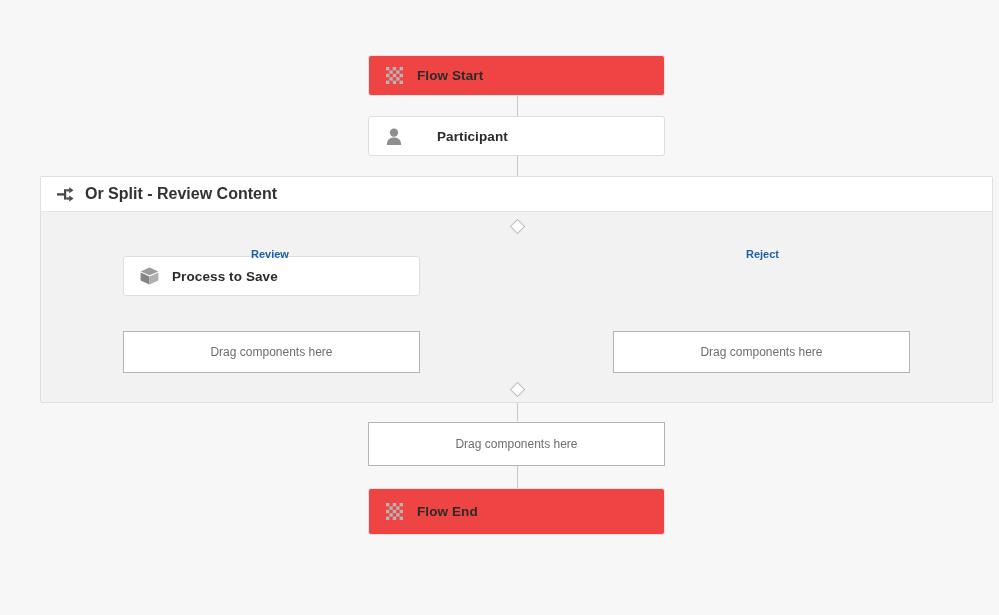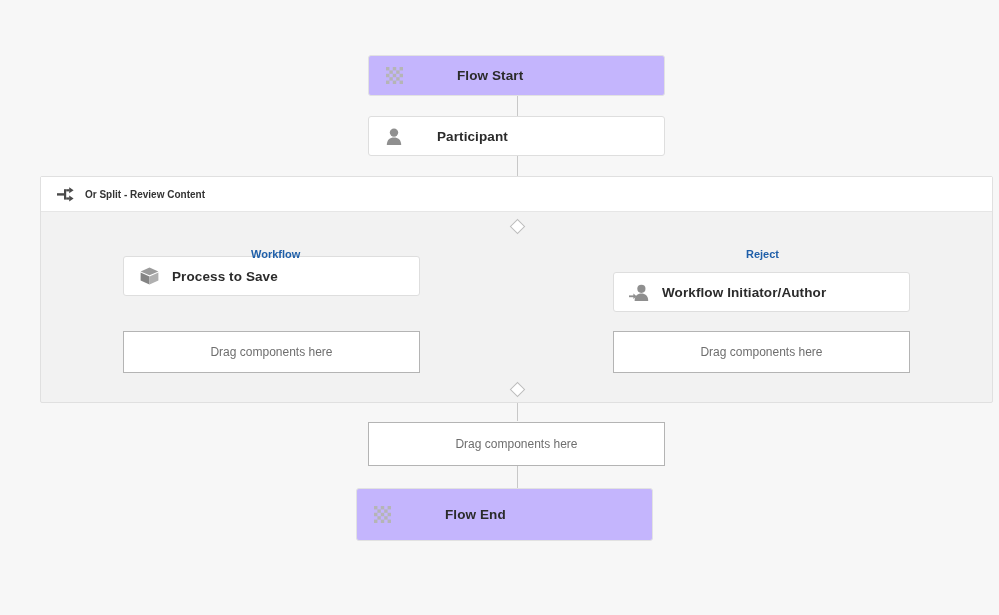--- a/index.html
+++ b/index.html
@@ -61,23 +61,22 @@
     justify-content: center;
   }
   .node .node-label {
     font-size: 13.5px;
     font-weight: bold;
     color: #2b2b2b;
     letter-spacing: 0.1px;
   }
 
   .node.terminal {
-    background: #c4b5fd;
+    background: #ef4444;
     border-color: #e2e2e2;
-    gap: 40px;
   }
   .node.plain {
     background: #ffffff;
     border-color: #dedede;
   }
 
   
   .dropzone {
     position: absolute;
     box-sizing: border-box;
@@ -111,21 +110,21 @@
   }
   #orsplit-header .hdr-icon {
     width: 20px;
     height: 20px;
     margin-right: 10px;
     display: flex;
     align-items: center;
     justify-content: center;
   }
   #orsplit-header .hdr-label {
-    font-size: 10px;
+    font-size: 16px;
     font-weight: bold;
     color: #333333;
   }
 
   
   .branch-label {
     position: absolute;
     font-size: 11px;
     font-weight: bold;
     color: #1f5fa9;
@@ -179,21 +178,21 @@
         </svg>
       </span>
       <span class="hdr-label">Or Split - Review Content</span>
     </div>
   </div>
 
   <div class="diamond" style="left:512px; top:221px;"></div>
 
   <div class="diamond" style="left:512px; top:384px;"></div>
 
-  <div class="branch-label" style="left:251px; top:248px;">Workflow</div>
+  <div class="branch-label" style="left:251px; top:248px;">Review</div>
   <div class="branch-label" style="left:746px; top:248px;">Reject</div>
 
   <div class="node terminal" style="left:368px; top:55px; width:297px; height:41px;">
     <span class="node-icon">
       <svg width="17" height="17" viewBox="0 0 17 17">
         <rect x="0" y="0" width="3.4" height="3.4" fill="#b5b5b5"></rect>
         <rect x="6.8" y="0" width="3.4" height="3.4" fill="#b5b5b5"></rect>
         <rect x="13.6" y="0" width="3.4" height="3.4" fill="#b5b5b5"></rect>
         <rect x="3.4" y="3.4" width="3.4" height="3.4" fill="#b5b5b5"></rect>
         <rect x="10.2" y="3.4" width="3.4" height="3.4" fill="#b5b5b5"></rect>
@@ -224,33 +223,22 @@
     <span class="node-icon">
       <svg width="19" height="18" viewBox="0 0 19 18">
         <path d="M9.5 0.6 L18.4 4.4 L9.5 8.2 L0.6 4.4 Z" fill="#9b9b9b"></path>
         <path d="M0.6 5.6 L9.5 9.4 L9.5 17.4 L0.6 13.6 Z" fill="#848484"></path>
         <path d="M18.4 5.6 L9.5 9.4 L9.5 17.4 L18.4 13.6 Z" fill="#b0b0b0"></path>
       </svg>
     </span>
     <span class="node-label">Process to Save</span>
   </div>
 
-  <div class="node plain" style="left:613px; top:272px; width:297px; height:40px;">
-    <span class="node-icon">
-      <svg width="20" height="17" viewBox="0 0 20 17">
-        <circle cx="12.4" cy="4.8" r="4.1" fill="#8f8f8f"></circle>
-        <path d="M5.6 17 C5.6 11.8 8.7 9.6 12.4 9.6 C16.1 9.6 19.2 11.8 19.2 17 Z" fill="#8f8f8f"></path>
-        <rect x="0" y="11.4" width="5.2" height="1.8" fill="#8f8f8f"></rect>
-        <path d="M4.4 9.6 L7.6 12.3 L4.4 15.0 Z" fill="#8f8f8f"></path>
-      </svg>
-    </span>
-    <span class="node-label">Workflow Initiator/Author</span>
-  </div>
-
-  <div class="node terminal" style="left:356px; top:488px; width:297px; height:53px;">
+
+  <div class="node terminal" style="left:368px; top:488px; width:297px; height:47px;">
     <span class="node-icon">
       <svg width="17" height="17" viewBox="0 0 17 17">
         <rect x="0" y="0" width="3.4" height="3.4" fill="#b5b5b5"></rect>
         <rect x="6.8" y="0" width="3.4" height="3.4" fill="#b5b5b5"></rect>
         <rect x="13.6" y="0" width="3.4" height="3.4" fill="#b5b5b5"></rect>
         <rect x="3.4" y="3.4" width="3.4" height="3.4" fill="#b5b5b5"></rect>
         <rect x="10.2" y="3.4" width="3.4" height="3.4" fill="#b5b5b5"></rect>
         <rect x="0" y="6.8" width="3.4" height="3.4" fill="#b5b5b5"></rect>
         <rect x="6.8" y="6.8" width="3.4" height="3.4" fill="#b5b5b5"></rect>
         <rect x="13.6" y="6.8" width="3.4" height="3.4" fill="#b5b5b5"></rect>

